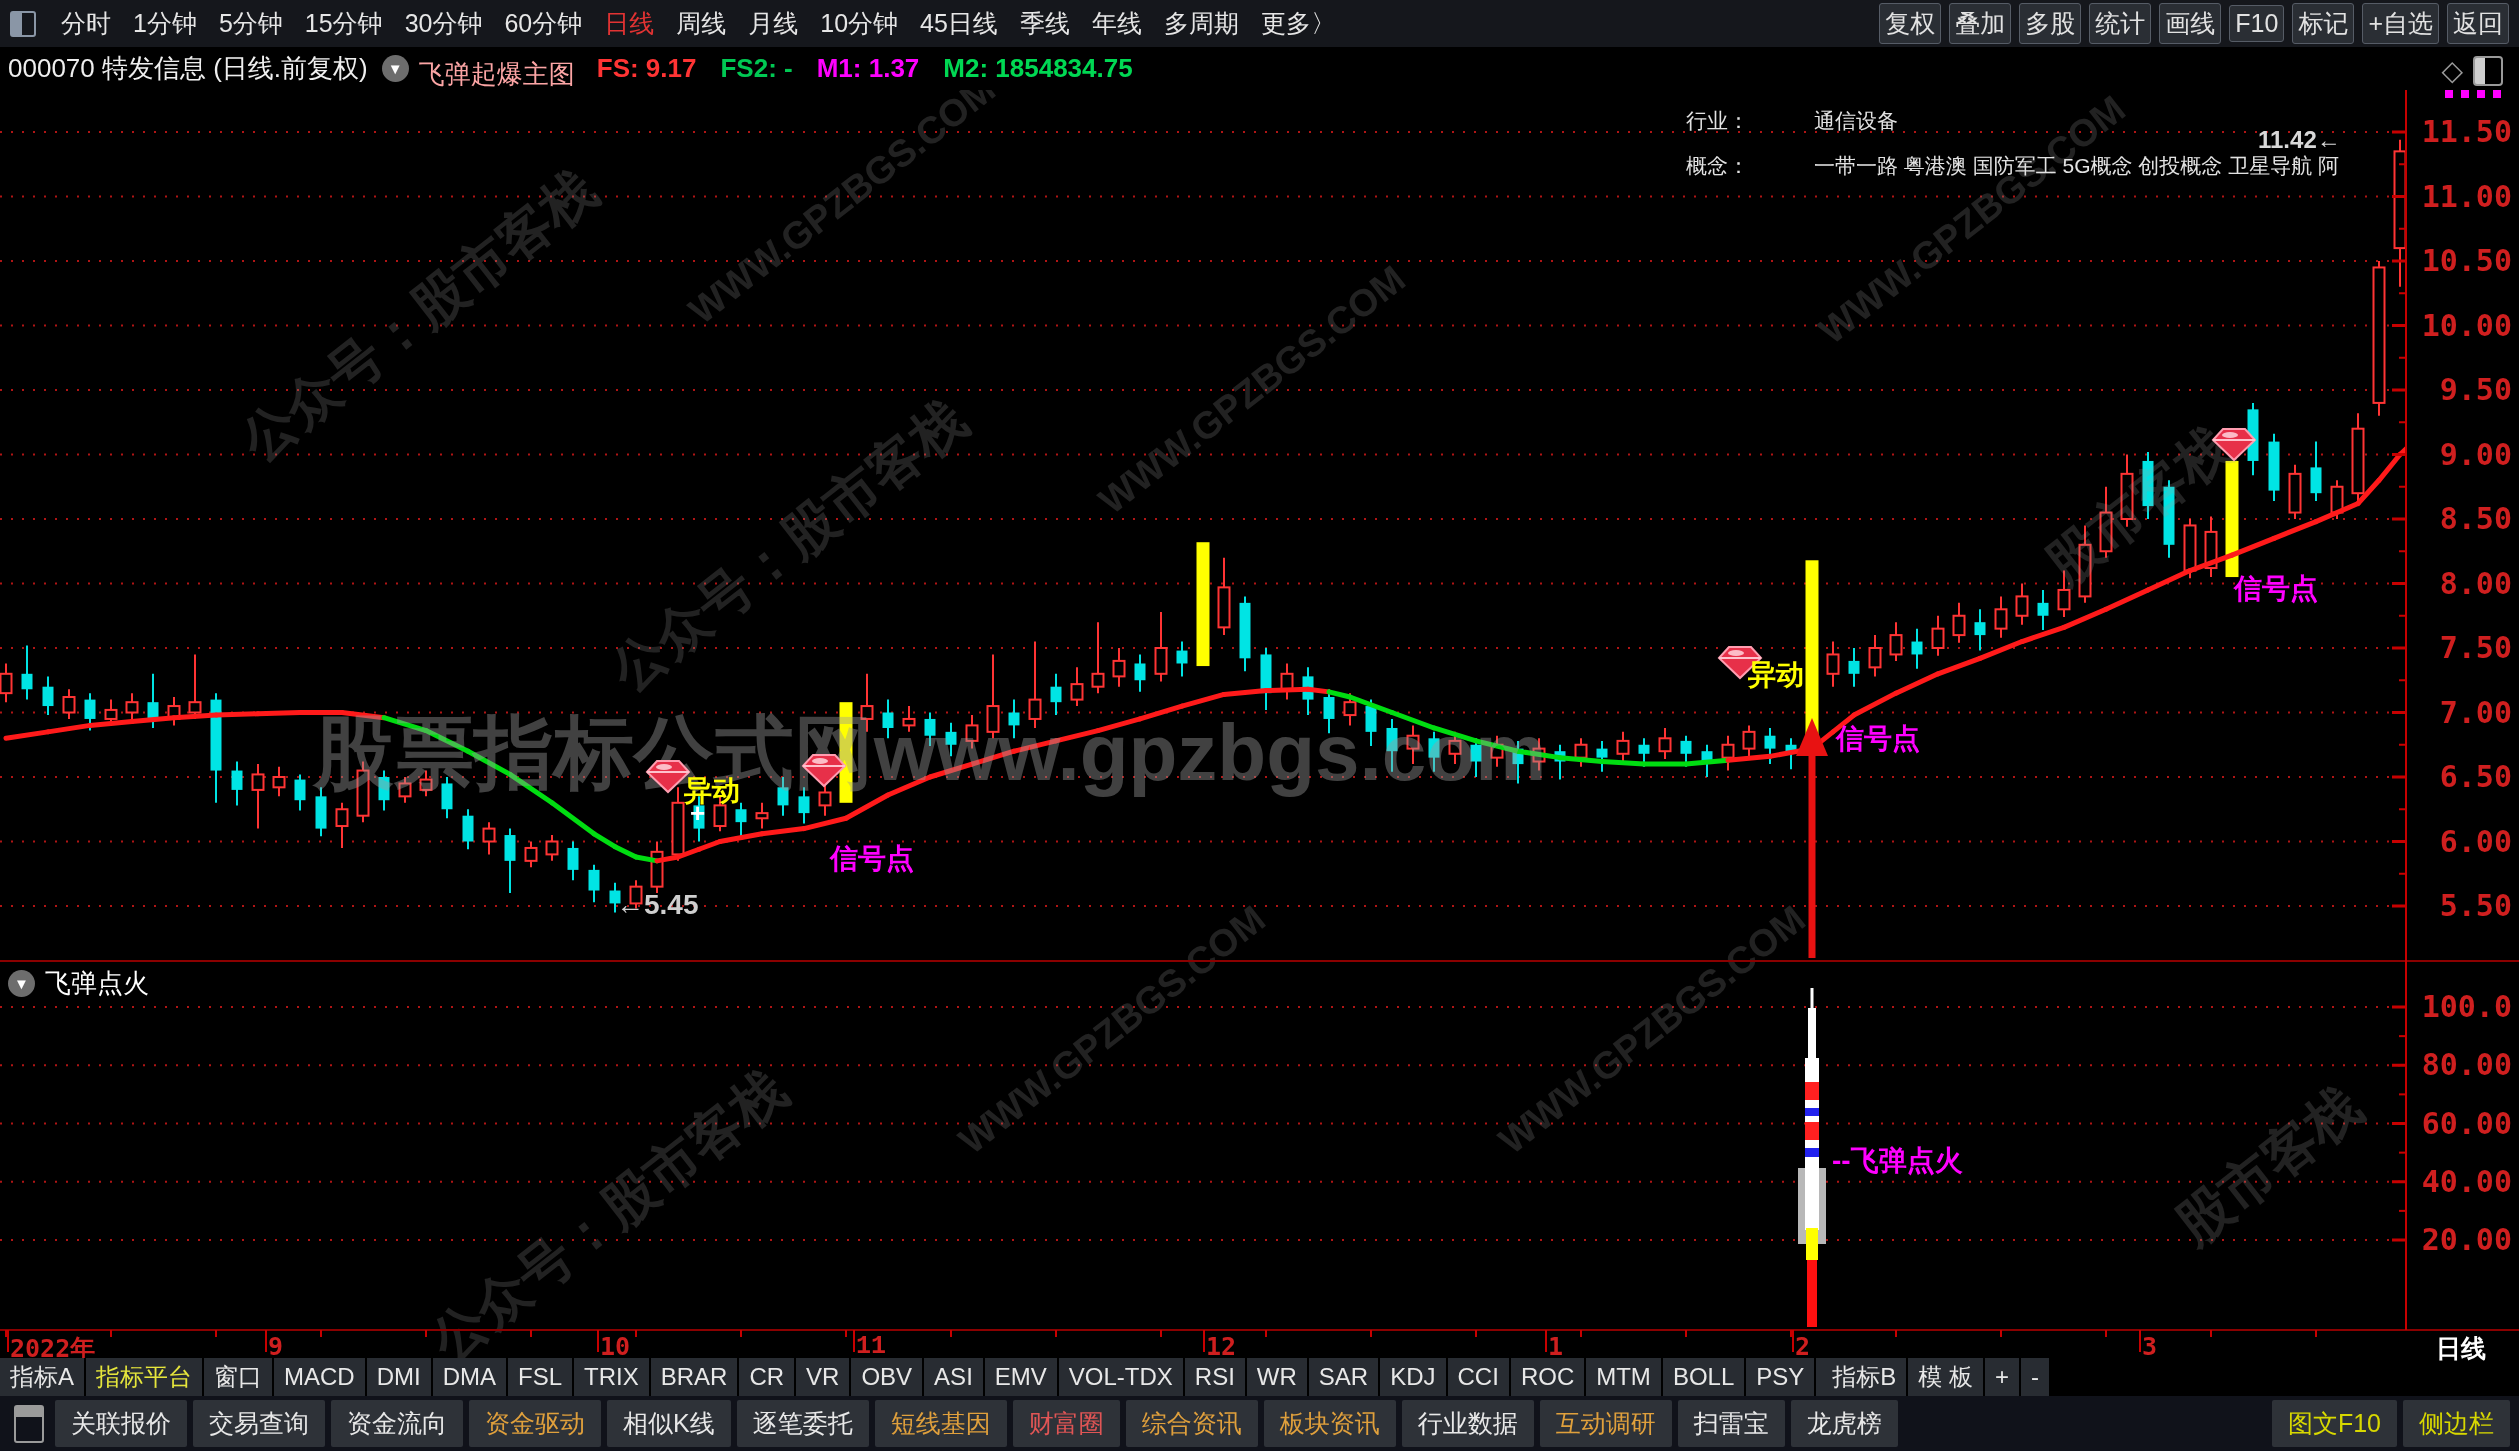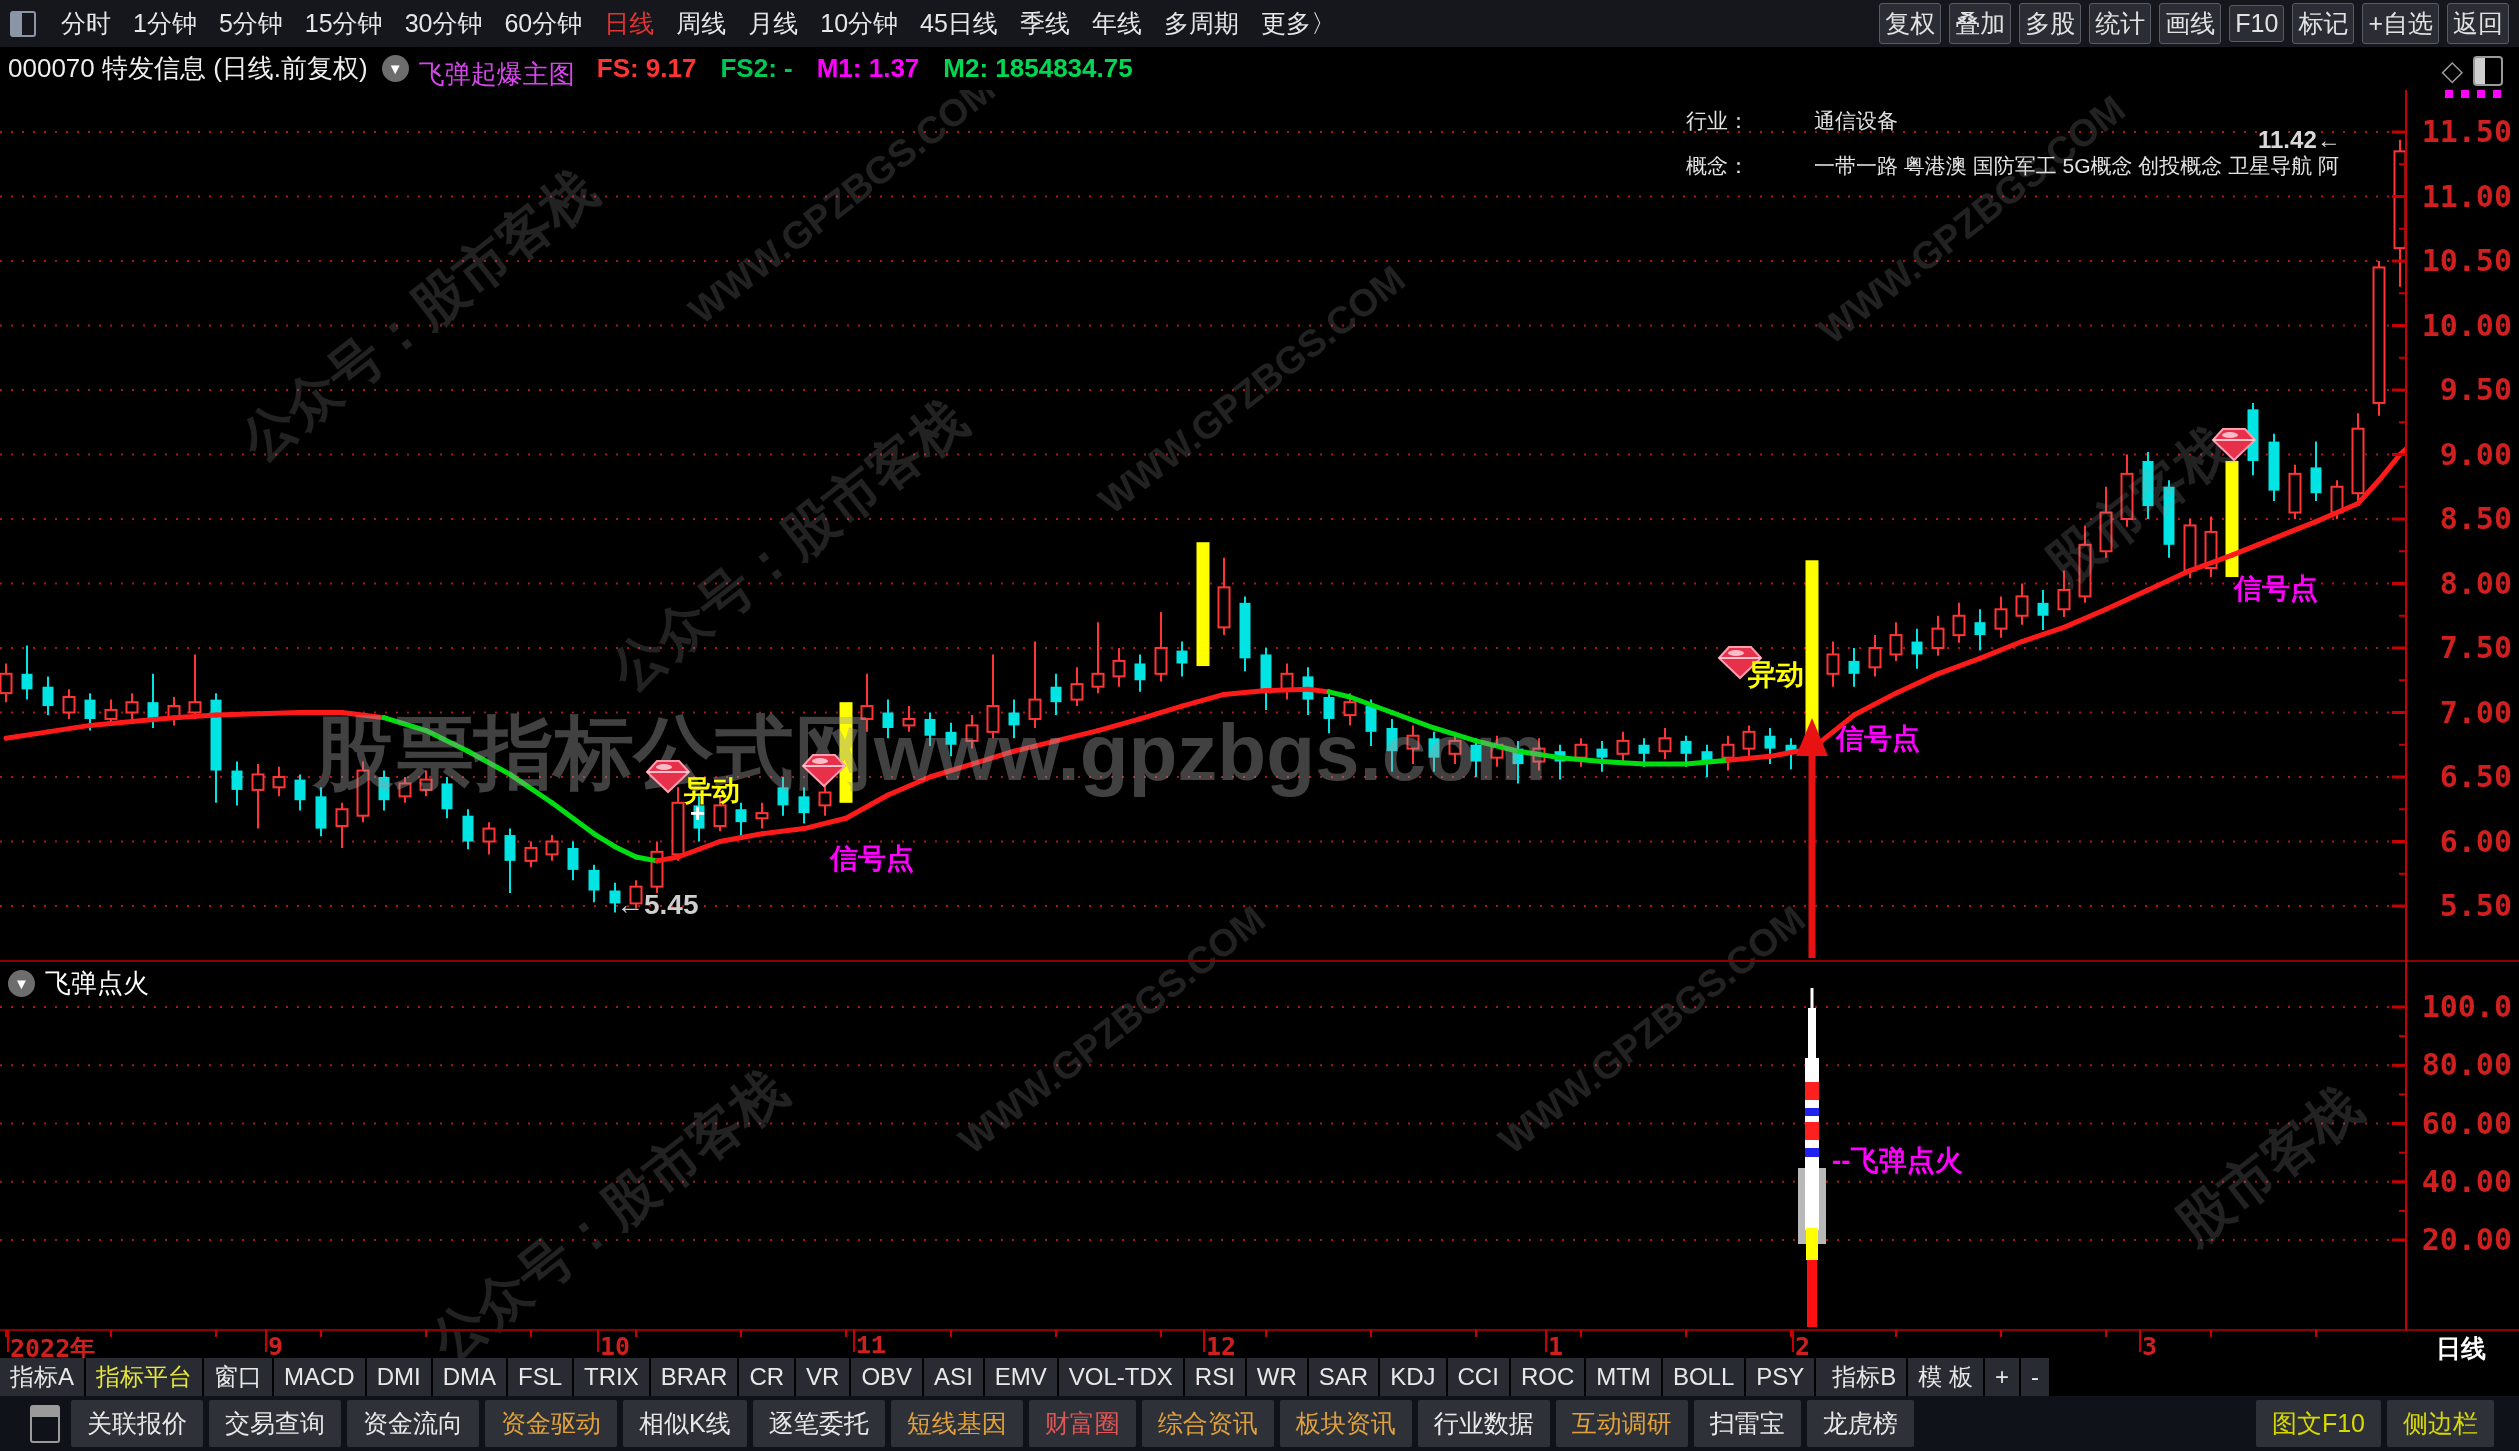--- a/index.html
+++ b/index.html
@@ -16,21 +16,21 @@
   .top-right{margin-left:auto;display:flex;align-items:center;}
   .tr-btn{color:#e2e2e2;font-size:25px;background:#2a2e34;border:1px solid #565c66;
           border-radius:3px;padding:3px 5px;margin-left:8px;white-space:nowrap;}
   
   .infobar{position:absolute;top:47px;left:0;width:2519px;height:43px;background:#000;
            display:flex;align-items:center;font-size:26px;z-index:6;padding-left:8px;box-sizing:border-box;}
   .infobar .code{color:#efefef;margin-right:14px;}
   .circle-icon{width:27px;height:27px;border-radius:50%;background:#6d6d6d;color:#fff;
                display:inline-flex;align-items:center;justify-content:center;
                font-size:15px;margin-right:10px;flex:none;}
-  .ind-name{color:#d946ef;margin-right:22px;margin-top:12px;}
+  .ind-name{color:#fca5a5;margin-right:22px;margin-top:12px;}
   .iv{margin-right:24px;font-weight:bold;}
   .info-icons{position:absolute;right:16px;top:54px;z-index:7;display:flex;align-items:center;}
   .dia-glyph{color:#9a9a9a;font-size:28px;margin-right:10px;}
   .halfbox{width:26px;height:26px;border:2px solid #9a9a9a;border-radius:4px;
            background:linear-gradient(90deg,#cfcfcf 0 40%,transparent 40%);}
   .dots{position:absolute;right:18px;top:90px;z-index:7;display:flex;}
   .dots i{width:8px;height:8px;background:#ff00ff;margin-left:8px;display:block;}
   
   .industry{position:absolute;left:1686px;top:98px;z-index:4;color:#e2e2e2;font-size:21px;
             line-height:45px;width:716px;overflow:hidden;white-space:nowrap;}
@@ -46,21 +46,21 @@
                 font-family:"DejaVu Sans Mono",monospace;}
   .axisrow span.white{color:#fff;}
   
   .indbar{position:absolute;top:1358px;left:0;width:2051px;height:38px;background:#000;
           display:flex;z-index:6;overflow:hidden;}
   .ind-item{background:#282c32;color:#e8e8e8;font-size:24px;display:flex;align-items:center;
             padding:0 10px;margin-right:2px;white-space:nowrap;}
   .ind-right{position:absolute;right:0;top:0;height:38px;display:flex;background:#000;}
   
   .botbar{position:absolute;top:1396px;left:0;width:2519px;height:55px;background:#10121a;
-          display:flex;align-items:center;z-index:6;padding:0 22px;box-sizing:border-box;}
+          display:flex;align-items:center;z-index:6;padding:0 6px;box-sizing:border-box;}
   .bot-item{background:#2e3238;color:#e8e8e8;font-size:25px;padding:7px 16px;margin:0 3px;
             border-radius:2px;white-space:nowrap;}
   .bot-right{margin-left:auto;display:flex;}
   .page-icon{width:26px;height:34px;border:2px solid #9a9a9a;border-radius:3px;margin:0 8px;
              background:linear-gradient(#9a9a9a 0 30%,transparent 30%);}
 </style>
 </head>
 <body>
 
 <div class="topbar">

